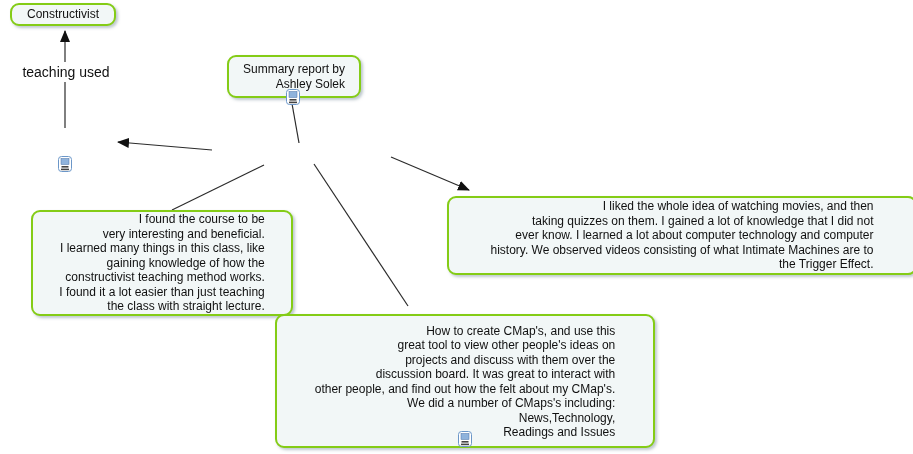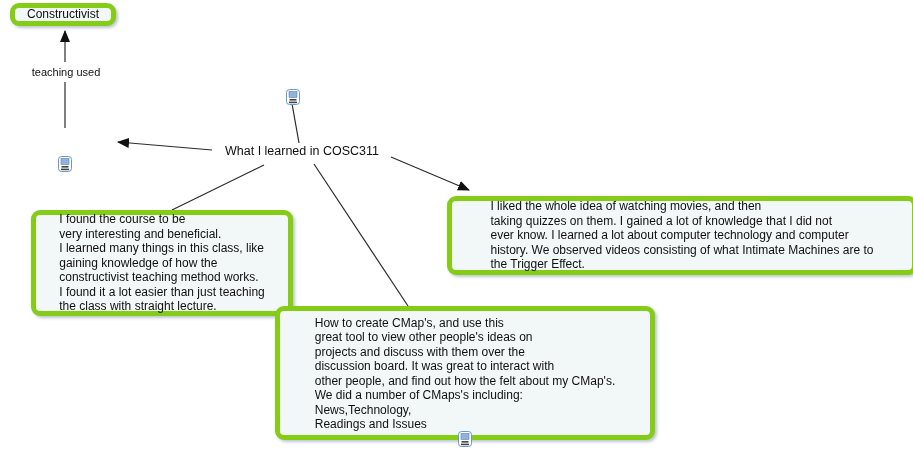--- a/index.html
+++ b/index.html
@@ -11,52 +11,52 @@
     background: #ffffff;
     font-family: "Liberation Sans", sans-serif;
   }
   .edges { position: absolute; left: 0; top: 0; }
   .node {
     position: absolute;
     box-sizing: border-box;
     display: flex;
     align-items: center;
     justify-content: center;
-    text-align: left;
+    text-align: right;
     background: #f2f7f7;
-    border: 5px solid #84cc16;
+    border: 2px solid #84cc16;
     border-radius: 9px;
     box-shadow: 2px 2px 3px rgba(125, 145, 158, 0.5);
     font-size: 12px;
     line-height: 14.5px;
     color: #101010;
     white-space: pre-line;
     padding: 3px 6px;
   }
   .plain {
     position: absolute;
     box-sizing: border-box;
     text-align: center;
-    font-size: 11px;
+    font-size: 14px;
     line-height: 15px;
     color: #101010;
     white-space: pre-line;
   }
   .resource-icon { position: absolute; width: 14px; height: 16px; display: block; }
 
   #n-constructivist { left: 10px;  top: 3px;   width: 106px; height: 23px; }
   #n-teaching       { left: 18px;  top: 65px;  width: 96px; }
   #n-jeff           { left: 22px;  top: 130px; width: 89px;  height: 25px; }
   #icon-jeff        { left: 58px;  top: 156px; }
   #n-summary        { left: 227px; top: 55px;  width: 134px; height: 43px; }
   #icon-summary     { left: 286px; top: 89px;  }
   #n-root           { left: 211px; top: 144px; width: 182px; font-size: 12.5px; }
   #n-left           { left: 5px;   top: 210px; width: 262px; height: 106px; margin-left: 26px; }
   #n-right          { left: 447px; top: 196px; width: 470px; height: 79px; }
-  #n-bottom         { left: 275px; top: 306px; width: 380px; height: 134px; padding-bottom: 2px; }
+  #n-bottom         { left: 275px; top: 314px; width: 380px; height: 134px; padding-bottom: 2px; }
   #icon-bottom      { left: 458px; top: 431px; }
 </style>
 </head>
 <body>
 
 <div class="canvas">
 
   <svg class="edges" width="913" height="454">
     <defs>
       <marker id="arrowhead" markerUnits="userSpaceOnUse" markerWidth="13" markerHeight="11" refX="11" refY="5" orient="auto">
@@ -78,30 +78,31 @@
 
   <span class="resource-icon" id="icon-jeff">
     <svg width="14" height="16" viewBox="0 0 14 16">
       <rect x="0.5" y="0.5" width="13" height="15" rx="3" fill="#ffffff" stroke="#6b96c8"></rect>
       <rect x="3" y="2.5" width="8" height="6" fill="#8fb3dc" stroke="#4a72a8" stroke-width="0.5"></rect>
       <rect x="3.5" y="10" width="7" height="1.6" fill="#444444"></rect>
       <rect x="3" y="12.6" width="8" height="1.6" fill="#444444"></rect>
     </svg>
   </span>
 
+  <div class="node" id="n-summary">Summary report by
+Ashley Solek</div>
   <span class="resource-icon" id="icon-summary">
     <svg width="14" height="16" viewBox="0 0 14 16">
       <rect x="0.5" y="0.5" width="13" height="15" rx="3" fill="#ffffff" stroke="#6b96c8"></rect>
       <rect x="3" y="2.5" width="8" height="6" fill="#8fb3dc" stroke="#4a72a8" stroke-width="0.5"></rect>
       <rect x="3.5" y="10" width="7" height="1.6" fill="#444444"></rect>
       <rect x="3" y="12.6" width="8" height="1.6" fill="#444444"></rect>
     </svg>
   </span>
 
-  <div class="plain" id="n-root">What I learned in COSC311</div>
 
   <div class="node" id="n-left">I found the course to be
 very interesting and beneficial.
 I learned many things in this class, like
 gaining knowledge of how the
 constructivist teaching method works.
 I found it a lot easier than just teaching
 the class with straight lecture.</div>
 
   <div class="node" id="n-right">I liked the whole idea of watching movies, and then

